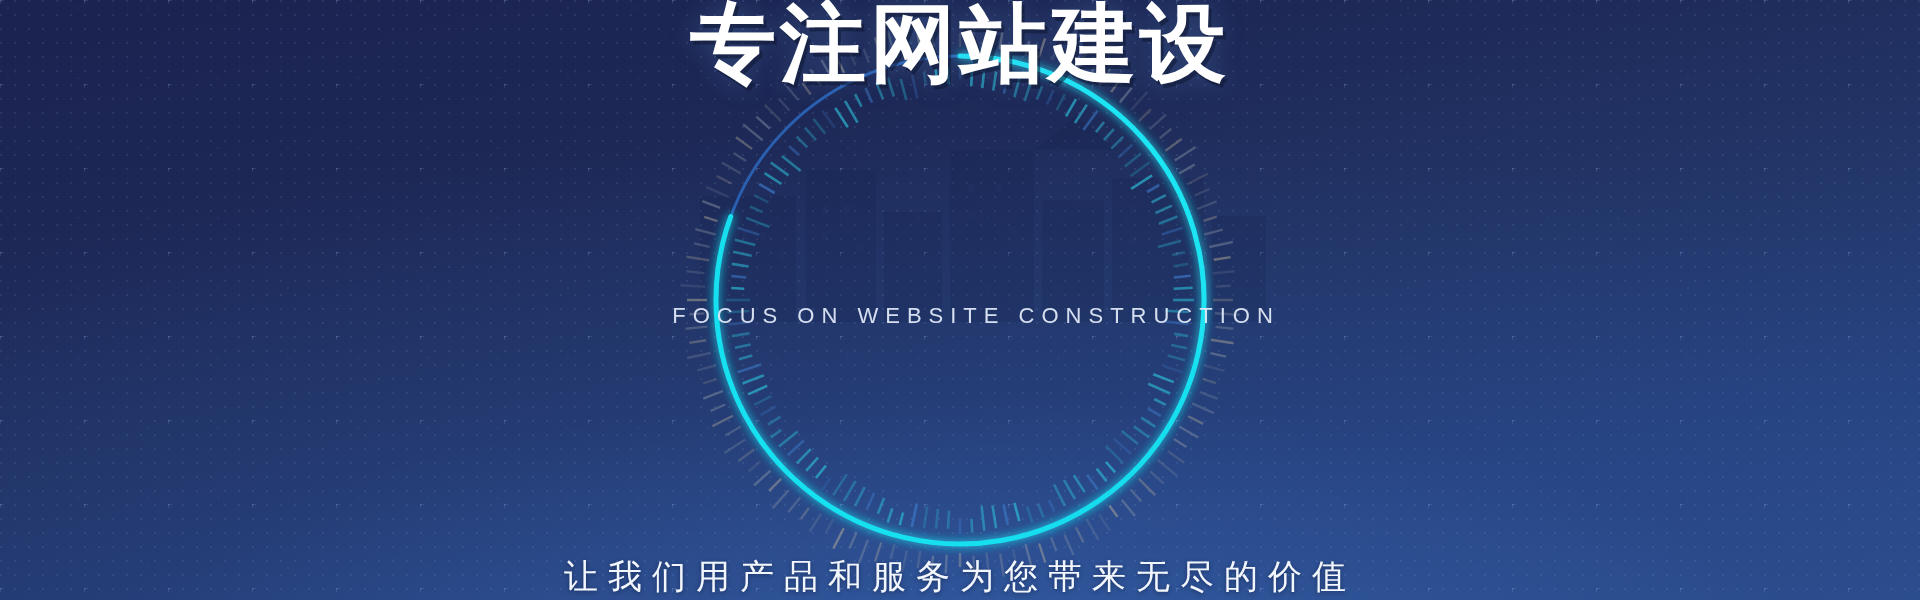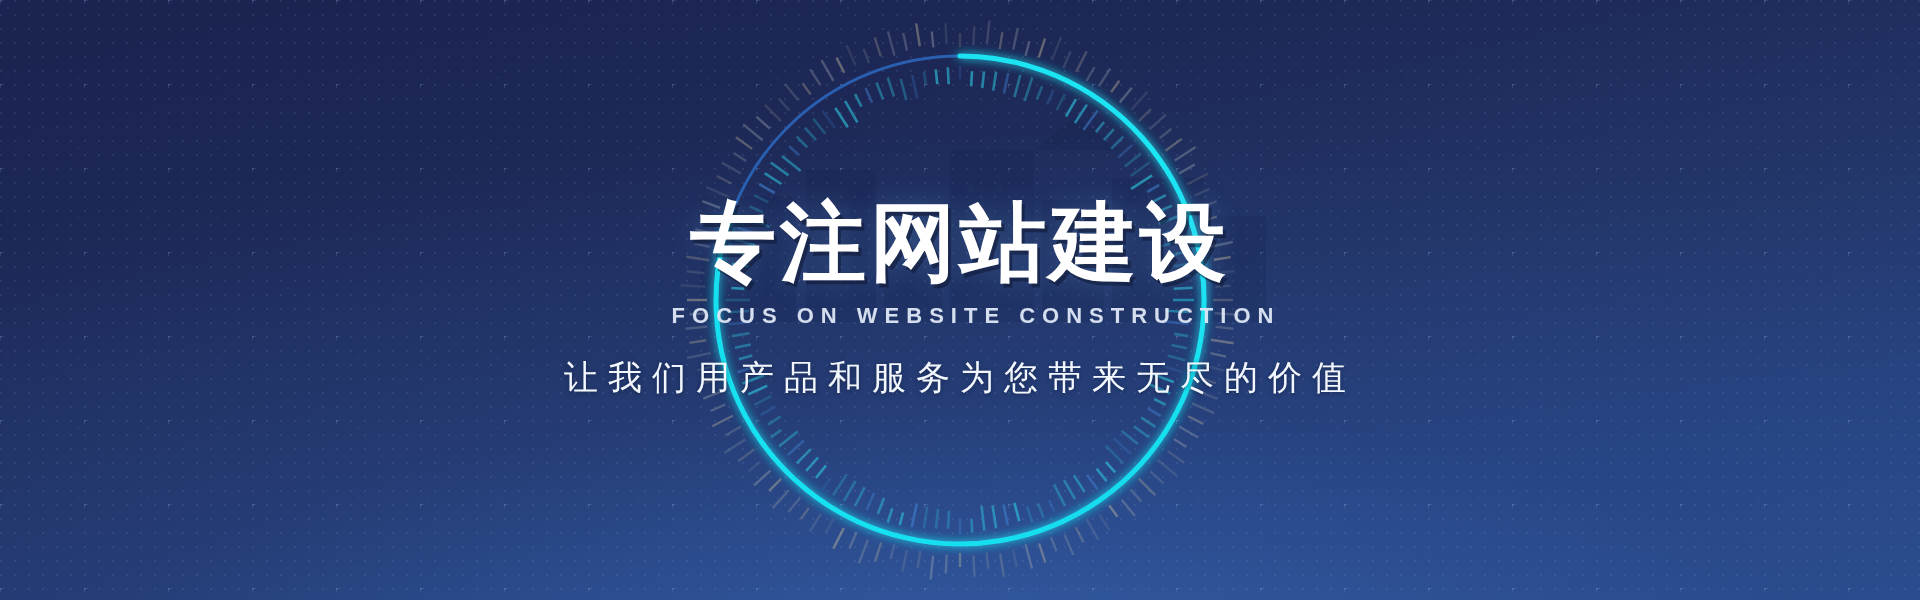--- a/index.html
+++ b/index.html
@@ -44,37 +44,37 @@
   .city{ position:absolute; left:0; top:0; width:1920px; height:600px; opacity:.30; pointer-events:none; }
 
   
   .ring-wrap{ position:absolute; left:0; top:0; width:1920px; height:600px; pointer-events:none; }
 
   
   .copy{
     position:absolute; left:0; right:0; top:0;
     height:600px;
     display:flex; flex-direction:column;
-    align-items:center; justify-content:center;
+    align-items:center; justify-content:space-between;
     text-align:center;
     z-index:6;
   }
   .headline{
     font-size:86px;
     font-weight:700;
     color:#ffffff;
     letter-spacing:4px;
     line-height:1;
     margin-bottom:18px;
     text-shadow: 3px 4px 0 rgba(14,22,50,.55), 0 0 26px rgba(120,190,255,.25);
     white-space:nowrap;
   }
   .subline{
     font-size:22px;
-    font-weight:700;
+    font-weight:400;
     color:#dfe8f7;
     letter-spacing:7px;
     margin-bottom:26px;
     white-space:nowrap;
     opacity:.95;
     margin-left:32px;
   }
   .tagline{
     font-size:34px;
     font-weight:400;

